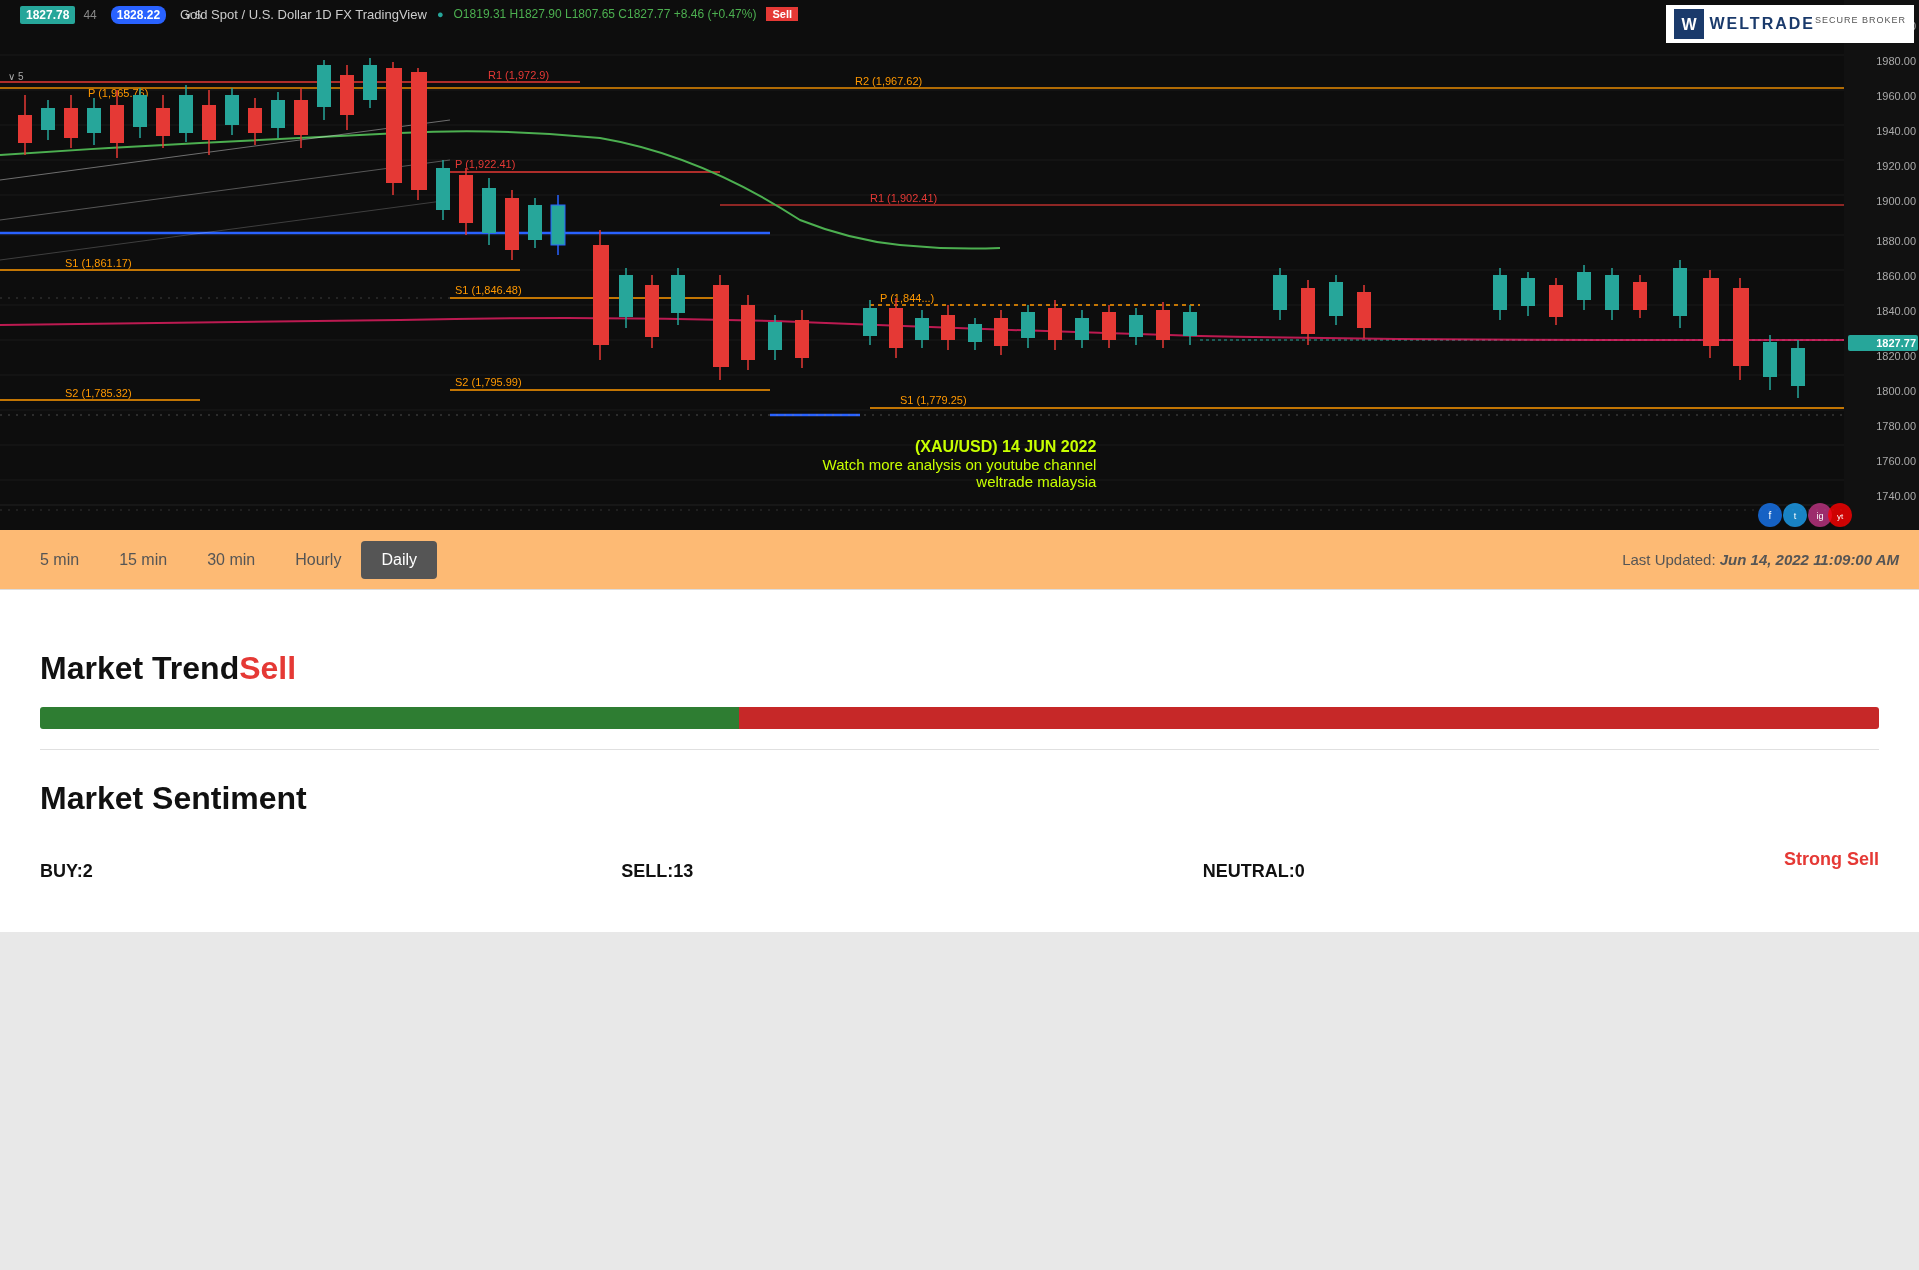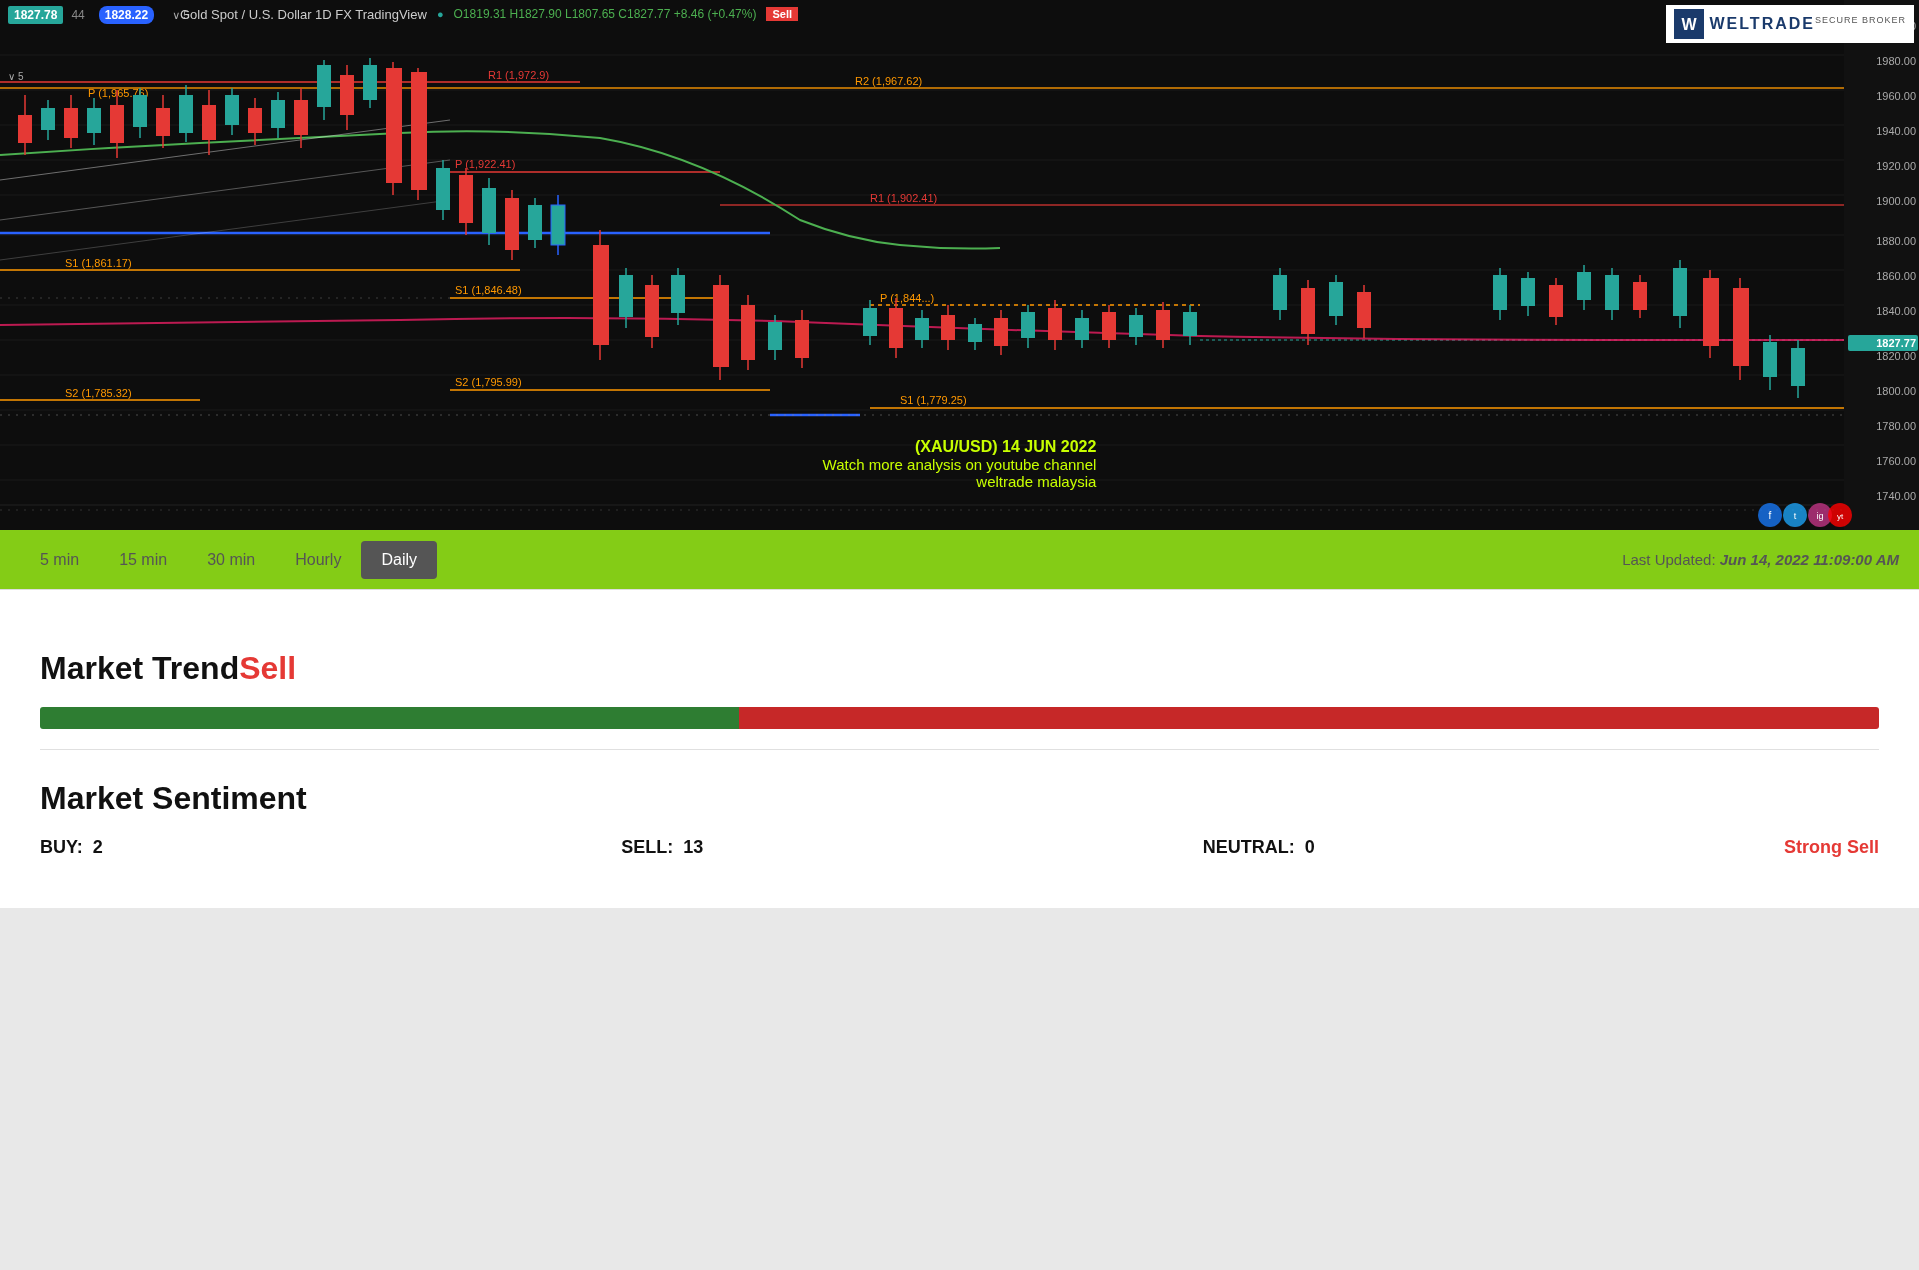--- a/index.html
+++ b/index.html
@@ -56,21 +56,21 @@
     .weltrade-logo-text .tagline {
       font-size: 9px;
       color: #555;
       letter-spacing: 1px;
     }
 
     
     .chart-header {
       position: absolute;
       top: 0;
-      left: 0;
+      left: 12px;
       right: 0;
       height: 30px;
       display: flex;
       align-items: center;
       padding: 0 8px;
       gap: 8px;
       z-index: 5;
     }
     .chart-title {
       color: #ccc;
@@ -150,21 +150,21 @@
       right: 100px;
       color: #aaa;
       font-size: 11px;
       padding-top: 4px;
     }
 
     
     .tab-bar {
       width: 100%;
       height: 60px;
-      background: #84cc16;
+      background: #fdba74;
       border-bottom: 1px solid #ddd;
       display: flex;
       align-items: center;
       padding: 0 20px;
       gap: 0;
     }
     .tab-item {
       padding: 10px 20px;
       font-size: 16px;
       color: #555;
@@ -245,21 +245,22 @@
     }
     .sentiment-row {
       display: flex;
       align-items: center;
       gap: 0;
     }
     .sentiment-item {
       flex: 1;
       display: flex;
       align-items: center;
-      gap: 10px;
+      gap: 0;
+      margin-top: 24px;
     }
     .sentiment-label {
       font-size: 18px;
       font-weight: bold;
       color: #111;
     }
     .sentiment-signal {
       font-size: 18px;
       font-weight: bold;
       color: #e53935;

